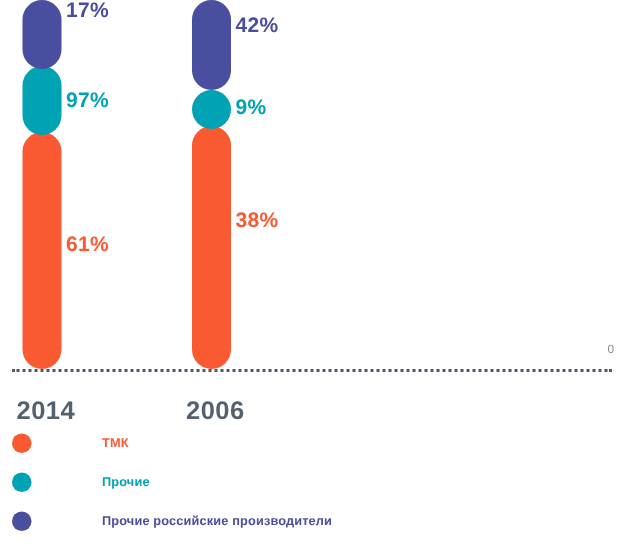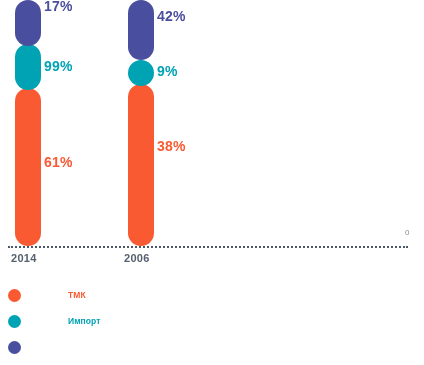--- a/index.html
+++ b/index.html
@@ -61,22 +61,22 @@
     position: absolute;
     left: 8px;
     top: 246px;
     width: 400px;
     height: 0;
     border-top: 2px dotted #2f3b52;
     opacity: .85;
   }
   .tick-label {
     position: absolute;
-    top: 252px;
-    font-size: 11px;
+    top: 264px;
+    font-size: 17px;
     font-weight: bold;
     color: #55606e;
     letter-spacing: .3px;
   }
   .tick-2014 { left: 11px; }
   .tick-2015 { left: 124px; }
 
   .axis-zero {
     position: absolute;
     left: 405px;
@@ -119,21 +119,21 @@
 <div id="chart-root">
 
   <div class="plot-area">
 
     <div class="column col-2014">
 
       <div class="seg" style="bottom:0px; height:158px; background:#FA5A32;"></div>
       <div class="seg-label" style="bottom:76px; color:#FA5A32;text-align:right;">61%</div>
 
       <div class="seg" style="bottom:156px; height:46px; background:#00A3B4;"></div>
-      <div class="seg-label" style="bottom:172px; color:#00A3B4;">99%</div>
+      <div class="seg-label" style="bottom:172px; color:#00A3B4;">97%</div>
 
       <div class="seg" style="bottom:200px; height:46px; background:#4A4E9E;"></div>
       <div class="seg-label" style="bottom:232px; color:#4A4E9E;">17%</div>
     </div>
 
     <div class="column col-2015">
 
       <div class="seg" style="bottom:0px; height:162px; background:#FA5A32;"></div>
       <div class="seg-label" style="bottom:92px; color:#FA5A32;">38%</div>
 
@@ -153,22 +153,23 @@
 
   <div class="legend">
 
     <div class="legend-row">
       <span class="legend-dot" style="background:#FA5A32;"></span>
       <span class="legend-text" style="color:#FA5A32;">ТМК</span>
     </div>
 
     <div class="legend-row">
       <span class="legend-dot" style="background:#00A3B4;"></span>
-      <span class="legend-text" style="color:#00A3B4;">Импорт</span>
+      <span class="legend-text" style="color:#00A3B4;">Прочие</span>
     </div>
 
     <div class="legend-row">
       <span class="legend-dot" style="background:#4A4E9E;"></span>
+      <span class="legend-text" style="color:#4A4E9E;">Прочие российские производители</span>
     </div>
 
   </div>
 
 </div>
 
 </body></html>

